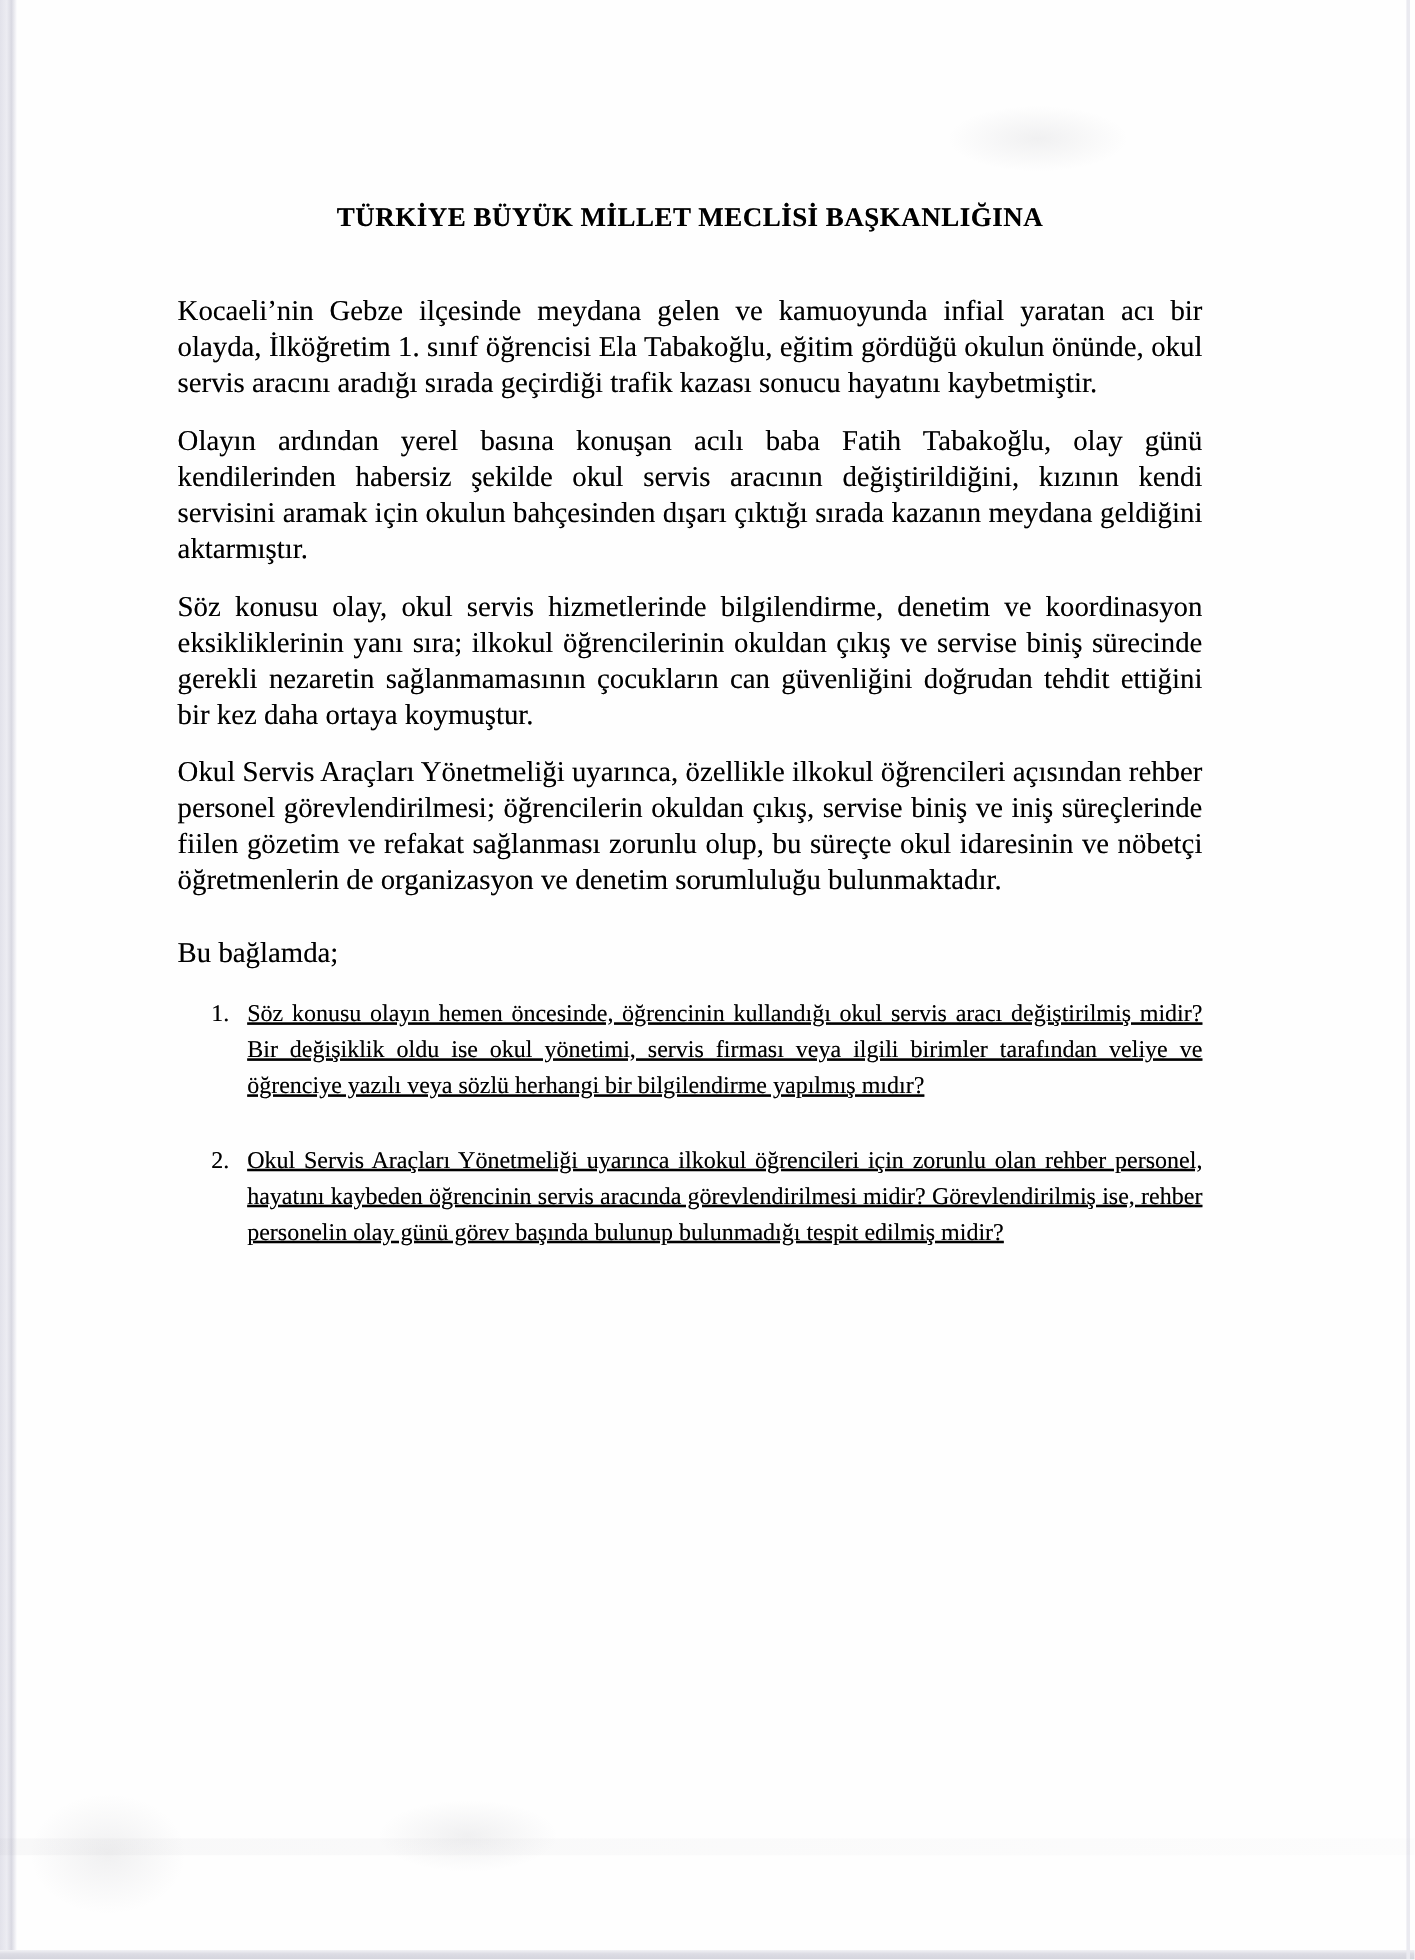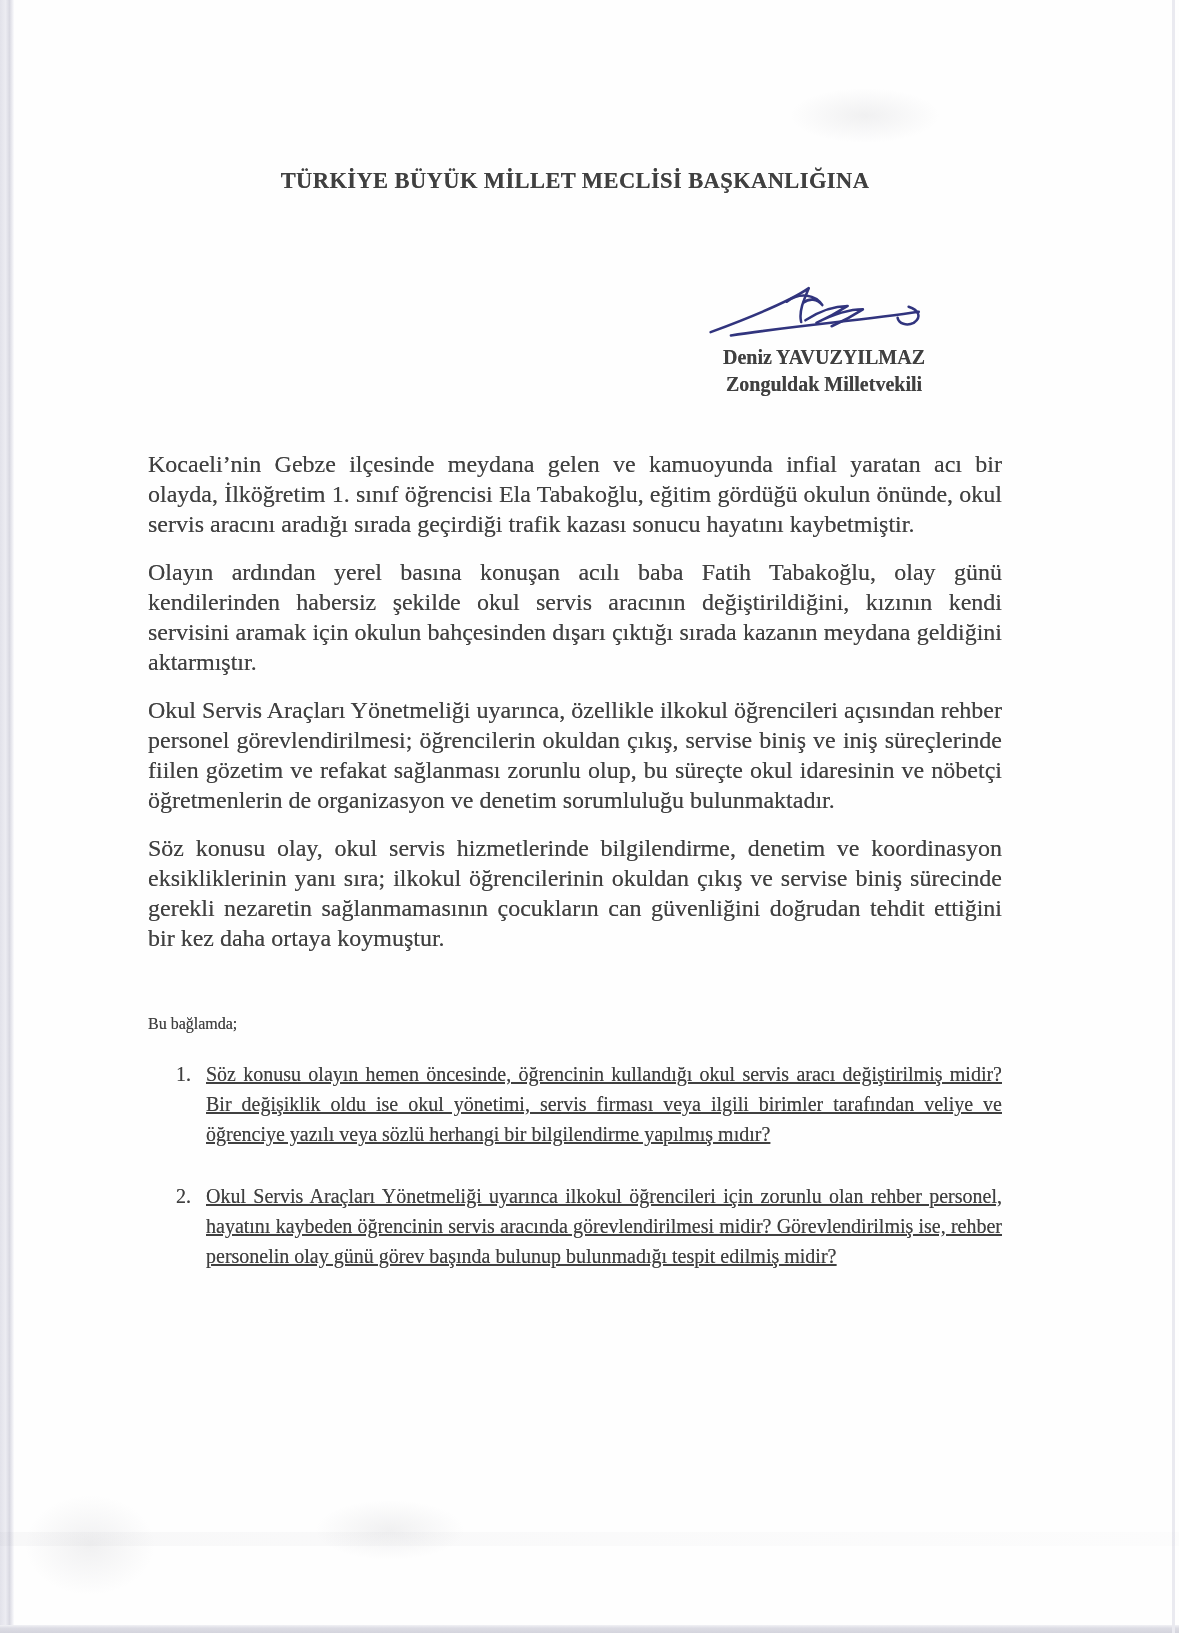--- a/index.html
+++ b/index.html
@@ -1,20 +1,20 @@
 <!DOCTYPE html>
 <html><head>
 <meta charset="utf-8">
 <style>
   html,body { margin:0; padding:0; background:#ffffff; }
   .page {
     position:relative; width:1179px; height:1633px;
     background:#fefefe; overflow:hidden;
     font-family:"Liberation Serif","DejaVu Serif",serif;
-    color:#404040;
+    color:#000000;
   }
   
   .scan-edge-left {
     position:absolute; left:0; top:0; width:14px; height:100%;
     background:linear-gradient(90deg,#e2e2ea 0%,#ececf2 40%,#d9d9e2 68%,#fbfbfd 100%);
   }
   .scan-edge-bottom {
     position:absolute; left:0; bottom:0; width:100%; height:8px;
     background:linear-gradient(0deg,#d4d4dd 0%,#dcdce4 60%,#f1f1f5 100%);
   }
@@ -40,21 +40,21 @@
   }
   .salutation {
     margin:27px 0 0; font-size:20px; line-height:29px;
     text-align:justify;
   }
   .sig-block { width:312px; margin:84px 22px 0 auto; text-align:center; }
   .sig-svg { display:block; width:300px; height:66px; margin:0 auto; }
   .sig-name, .sig-role { font-weight:bold; font-size:20px; line-height:27px; }
   .body-para { margin:18px 0 0; font-size:24px; line-height:30px; text-align:justify; }
   .body-para.first { margin-top:51px; }
-  .list-intro { margin:56px 0 0; font-size:16px; line-height:30px; }
+  .list-intro { margin:31px 0 0; font-size:24px; line-height:30px; }
   .questions { margin:20px 0 0; padding:0 0 0 28px; list-style:none; }
   .question { display:flex; margin:0 0 32px 0; font-size:20px; line-height:30px; }
   .question .num { flex:0 0 30px; width:30px; }
   .question .qtext { flex:1; text-align:justify;text-decoration:underline; }
 </style>
 </head>
 <body>
 
 <div class="page">
 
@@ -64,36 +64,25 @@
   <div class="smudge s1"></div>
   <div class="smudge s2"></div>
   <div class="smudge s3"></div>
   <div class="noise-band"></div>
 
   <div class="content">
 
     <h1 class="title">TÜRKİYE BÜYÜK MİLLET MECLİSİ BAŞKANLIĞINA</h1>
 
 
-    <div class="sig-block">
-      <svg class="sig-svg" viewBox="0 0 300 78" fill="none" stroke="#31347e" stroke-width="3" stroke-linecap="round" stroke-linejoin="round">
-        <path d="M16,64 C70,44 112,26 132,12 C126,26 120,40 123,52"></path>
-        <path d="M106,28 C122,16 140,20 148,32 C142,24 132,24 126,29"></path>
-        <path d="M128,50 C146,38 164,33 178,33 C164,42 150,49 141,53 C159,44 180,37 196,37 C182,46 168,53 159,57"></path>
-        <path d="M40,68 C110,57 196,50 262,40"></path>
-        <path d="M250,34 C262,38 266,46 256,53 C248,57 238,54 237,47"></path>
-      </svg>
-      <div class="sig-name">Deniz YAVUZYILMAZ</div>
-      <div class="sig-role">Zonguldak Milletvekili</div>
-    </div>
 
     <p class="body-para first">Kocaeli’nin Gebze ilçesinde meydana gelen ve kamuoyunda infial yaratan acı bir olayda, İlköğretim 1. sınıf öğrencisi Ela Tabakoğlu, eğitim gördüğü okulun önünde, okul servis aracını aradığı sırada geçirdiği trafik kazası sonucu hayatını kaybetmiştir.</p>
     <p class="body-para">Olayın ardından yerel basına konuşan acılı baba Fatih Tabakoğlu, olay günü kendilerinden habersiz şekilde okul servis aracının değiştirildiğini, kızının kendi servisini aramak için okulun bahçesinden dışarı çıktığı sırada kazanın meydana geldiğini aktarmıştır.</p>
+    <p class="body-para">Söz konusu olay, okul servis hizmetlerinde bilgilendirme, denetim ve koordinasyon eksikliklerinin yanı sıra; ilkokul öğrencilerinin okuldan çıkış ve servise biniş sürecinde gerekli nezaretin sağlanmamasının çocukların can güvenliğini doğrudan tehdit ettiğini bir kez daha ortaya koymuştur.</p>
     <p class="body-para">Okul Servis Araçları Yönetmeliği uyarınca, özellikle ilkokul öğrencileri açısından rehber personel görevlendirilmesi; öğrencilerin okuldan çıkış, servise biniş ve iniş süreçlerinde fiilen gözetim ve refakat sağlanması zorunlu olup, bu süreçte okul idaresinin ve nöbetçi öğretmenlerin de organizasyon ve denetim sorumluluğu bulunmaktadır.</p>
-    <p class="body-para">Söz konusu olay, okul servis hizmetlerinde bilgilendirme, denetim ve koordinasyon eksikliklerinin yanı sıra; ilkokul öğrencilerinin okuldan çıkış ve servise biniş sürecinde gerekli nezaretin sağlanmamasının çocukların can güvenliğini doğrudan tehdit ettiğini bir kez daha ortaya koymuştur.</p>
 
     <p class="list-intro">Bu bağlamda;</p>
 
     <ol class="questions">
       <li class="question">
         <span class="num">1.</span>
         <div class="qtext">Söz konusu olayın hemen öncesinde, öğrencinin kullandığı okul servis aracı değiştirilmiş midir? Bir değişiklik oldu ise okul yönetimi, servis firması veya ilgili birimler tarafından veliye ve öğrenciye yazılı veya sözlü herhangi bir bilgilendirme yapılmış mıdır?</div>
       </li>
       <li class="question">
         <span class="num">2.</span>

